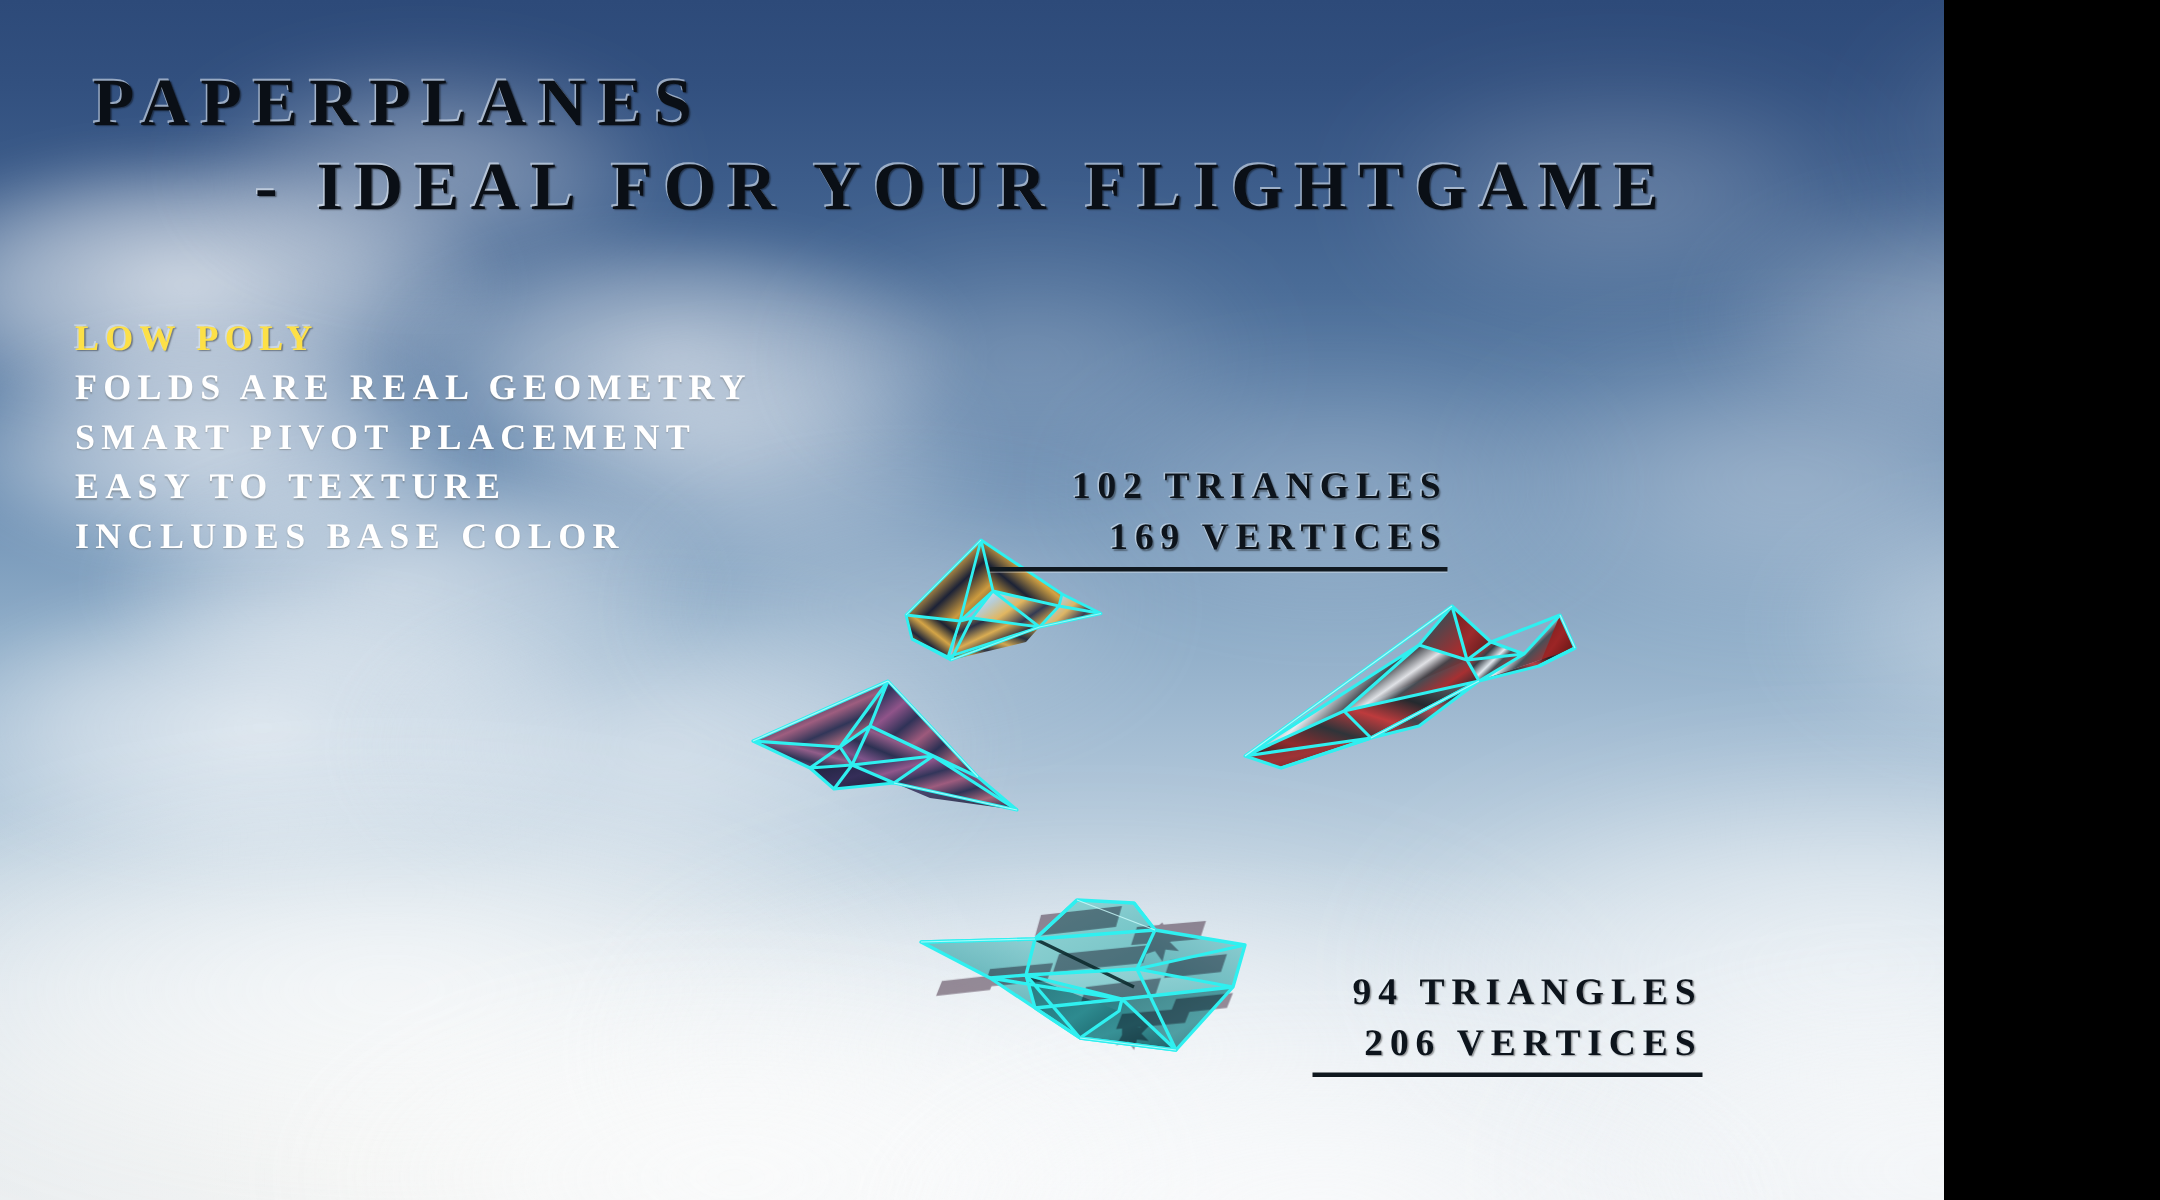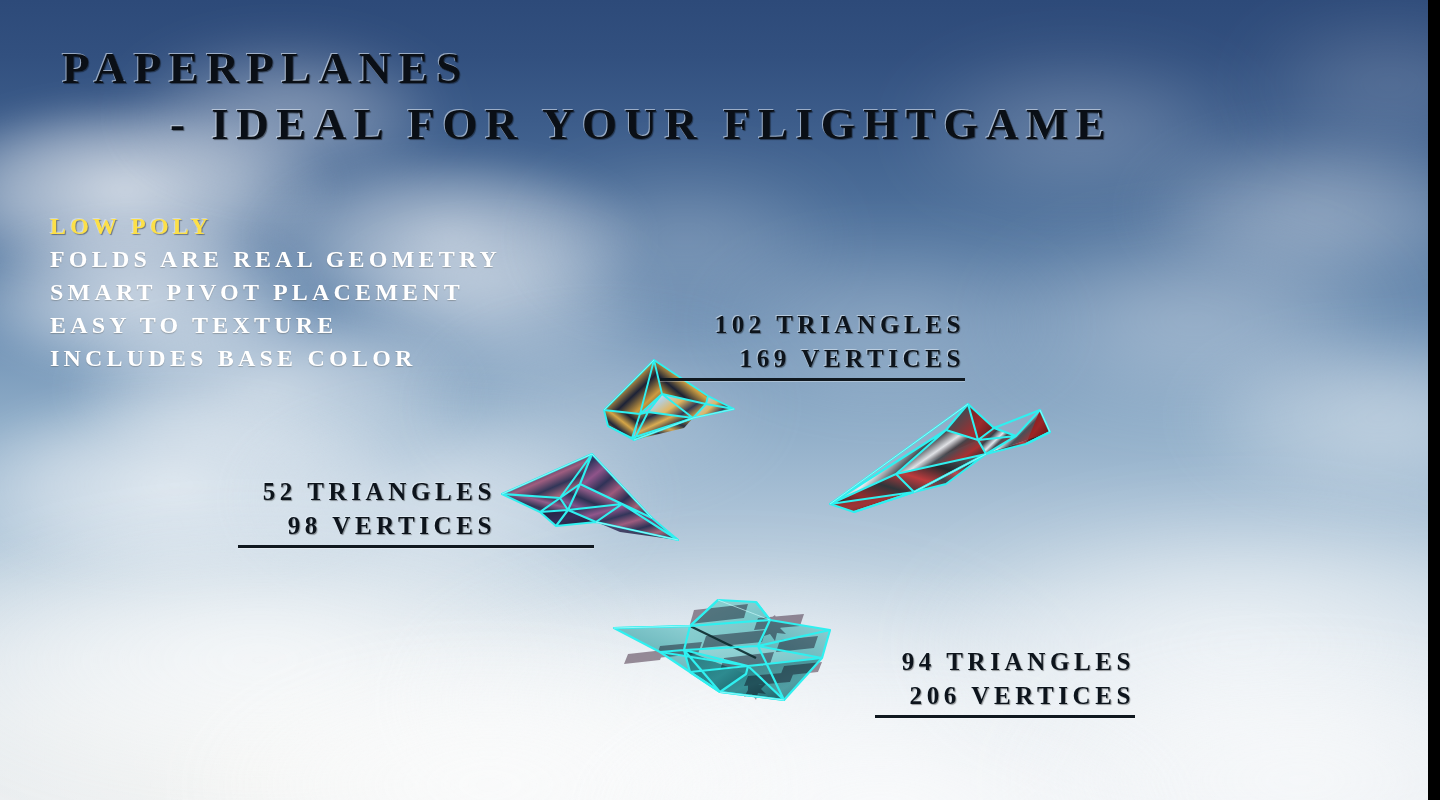--- a/index.html
+++ b/index.html
@@ -5,21 +5,21 @@
 <style>
   * { margin:0; padding:0; box-sizing:border-box; }
   html, body { width:1440px; height:800px; overflow:hidden; background:#000; }
 
   body {
     font-family: "Liberation Serif", "DejaVu Serif", serif;
   }
 
   #promo {
     position:relative;
-    width:1428px;
+    width:1296px;
     height:800px;
     overflow:hidden;
     text-decoration:underline;
   }
 
   
   .sky-base {
     position:absolute; inset:0;
     background:
       linear-gradient(to bottom,
@@ -443,25 +443,20 @@
     </svg>
   </div>
 
   <div class="stat stat-102">
     <div class="stat-line">102 Triangles</div>
     <div class="stat-line">169 Vertices</div>
     <div class="stat-rule"></div>
   </div>
 
 
-  <div class="stat stat-52">
-    <div class="stat-line">52 Triangles</div>
-    <div class="stat-line">98 Vertices</div>
-    <div class="stat-rule"></div>
-  </div>
 
   <div class="stat stat-94">
     <div class="stat-line">94 Triangles</div>
     <div class="stat-line">206 Vertices</div>
     <div class="stat-rule"></div>
   </div>
 
 </div>
 
 </body></html>

